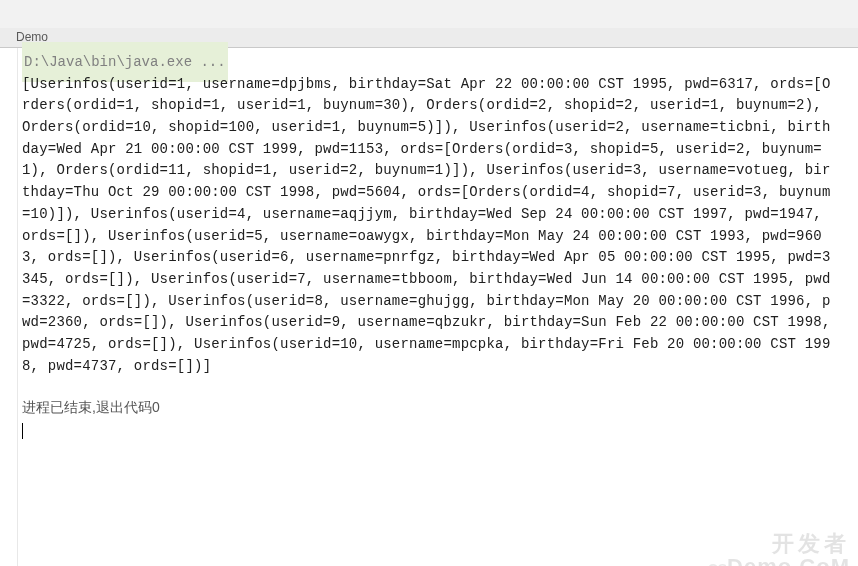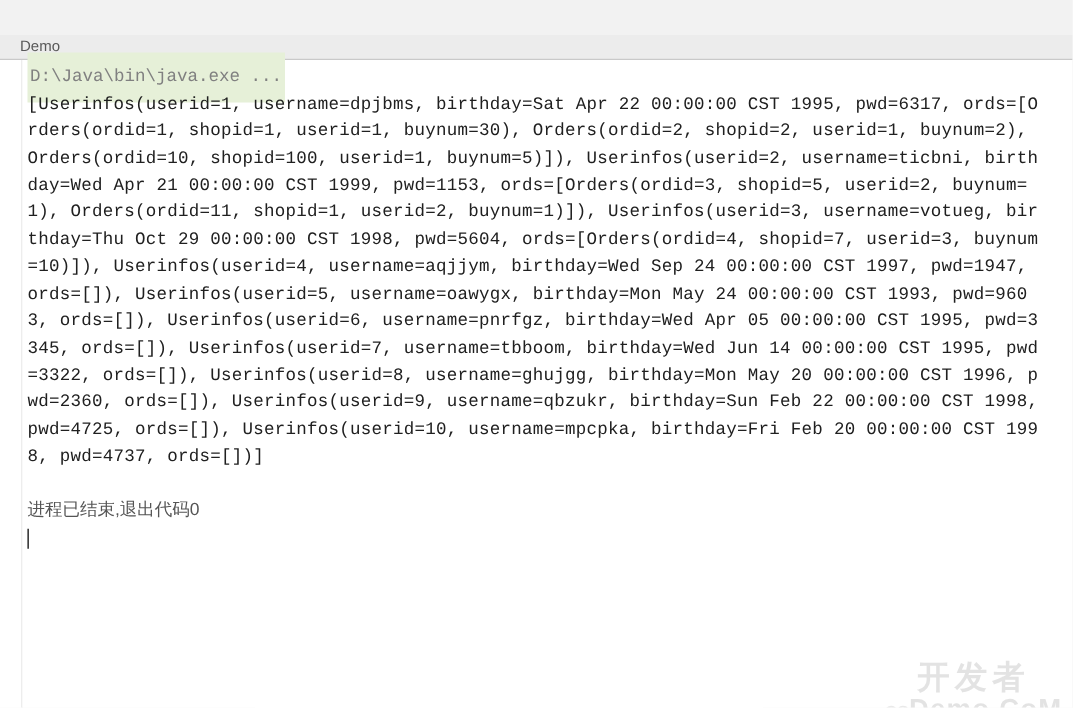--- a/index.html
+++ b/index.html
@@ -77,21 +77,21 @@
     position: absolute;
     right: 8px;
     bottom: 12px;
     font-family: sans-serif;
     font-weight: bold;
     color: rgba(100,100,100,0.18);
     text-align: right;
     line-height: 1.05;
     pointer-events: none;
   }
-  .watermark .l1 { font-size: 26px; letter-spacing: 4px; text-align: center; }
+  .watermark .l1 { font-size: 22px; letter-spacing: 4px; }
   .watermark .l2 { font-size: 22px; letter-spacing: 1px; }
   .watermark .l2 .cs { font-size: 14px; letter-spacing: 0; color: rgba(100,100,100,0.14);}
 </style>
 </head>
 <body>
 
 <div class="tab-bar">
   <div class="tab">Demo</div>
 </div>
 

